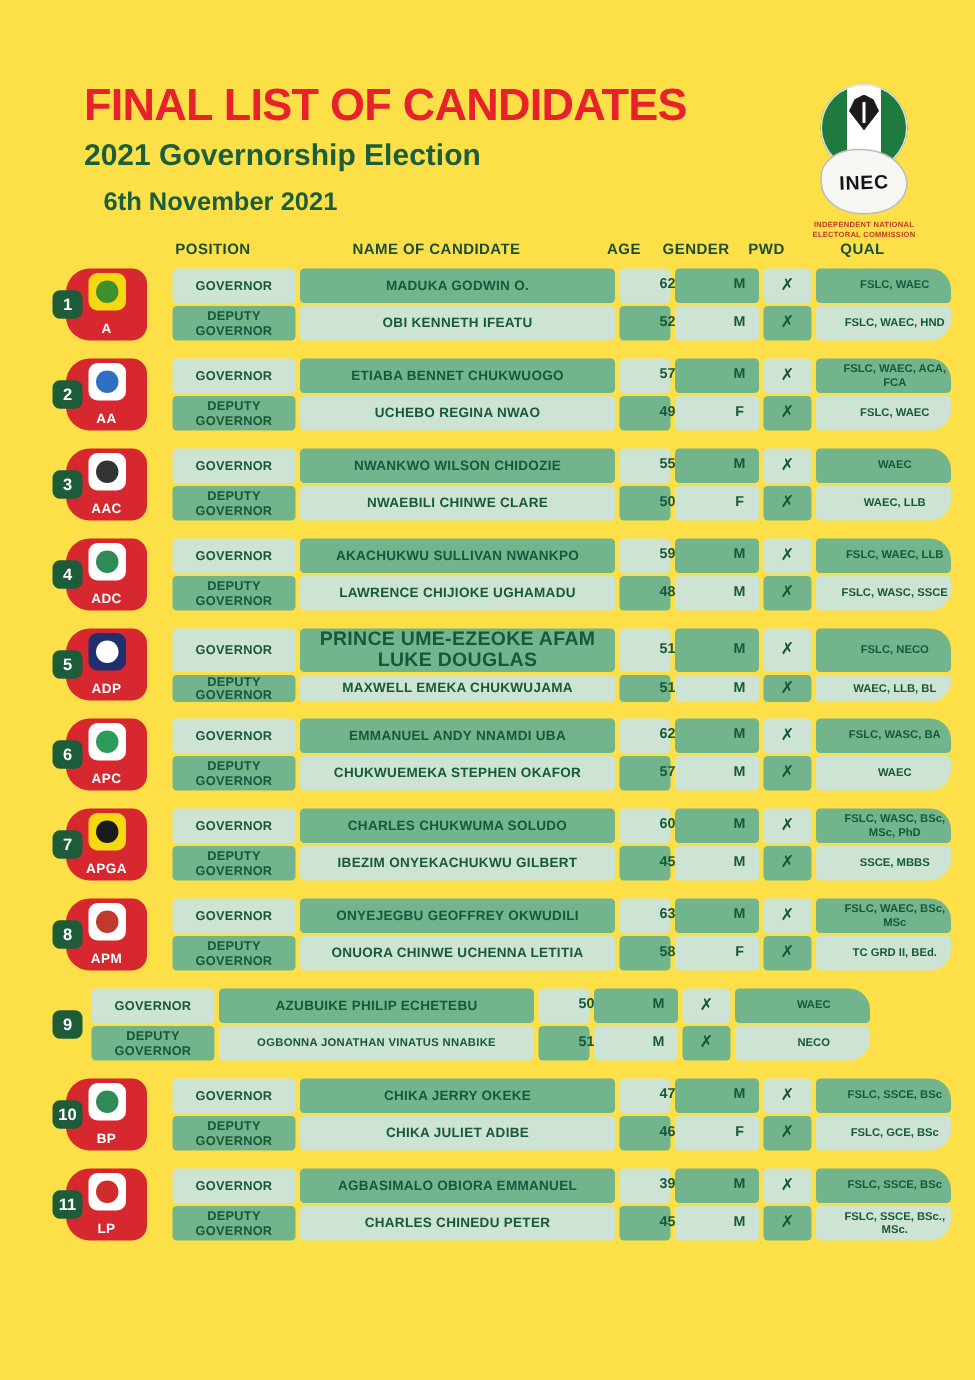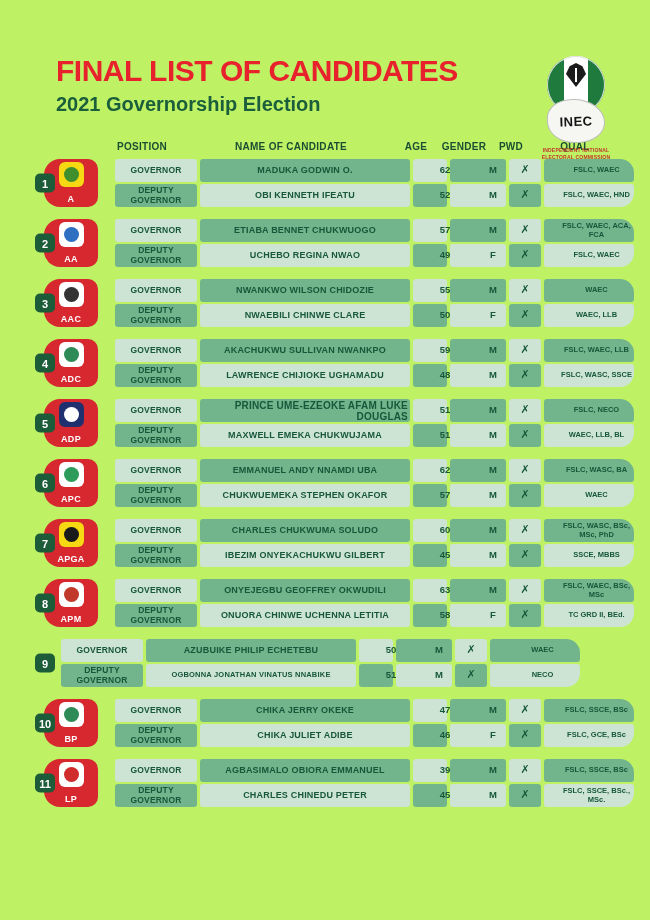--- a/index.html
+++ b/index.html
@@ -1,17 +1,17 @@
 <!DOCTYPE html>
 <html><head>
 <meta charset="utf-8">
 <style>
   html,body { margin:0; padding:0; background:#ffffff; }
   body { width:650px; height:920px; font-family:"Liberation Sans", sans-serif; }
-  .sheet { position:relative; width:650px; height:920px; overflow:hidden; background:#bef264; }
+  .sheet { position:relative; width:650px; height:920px; overflow:hidden; background:#fde047; }
 
   
   .headerblock { padding:56px 0 0 56px; }
   .title { color:#e8222d; font-size:30px; font-weight:bold; letter-spacing:-0.5px; line-height:1.0; }
   .subtitle { color:#1a5e3b; font-size:20px; font-weight:bold; margin-top:7px; }
   .badgeline { display:flex; align-items:center; margin-top:9px; }
   .statepill { background:#d7222c; color:#fff; font-weight:bold; font-size:15px; padding:5px 18px 6px; border-radius:16px; }
   .dateline { color:#1a5e3b; font-weight:bold; font-size:17px; margin-left:13px; }
 
   
@@ -44,36 +44,37 @@
   .pdot { width:15px; height:15px; border-radius:50%; }
   .plabel { color:#fff; font-weight:bold; font-size:9px; letter-spacing:0.3px; }
 
   .cells { display:grid; grid-template-columns:82px 210px 34px 56px 32px 90px; grid-template-rows:1fr 1fr;
       gap:2px 3px; margin-left:17px; }
   .cell { display:flex; align-items:center; justify-content:center; text-align:center; color:#17573a;
       font-weight:bold; border-radius:3px; line-height:1.1; padding:0 2px; box-sizing:border-box; }
   .cell.light { background:#cde4d4; }
   .cell.med { background:#72b58c; }
   .cell.pos { font-size:8.5px; letter-spacing:0.2px; }
-  .cell.name { font-size:9px; letter-spacing:0.2px;text-align:right; }
+  .cell.name { font-size:9px; letter-spacing:0.2px; }
   .cell.age, .cell.gender { font-size:9.5px;padding-left:32px; }
   .cell.pwd { font-size:11px; font-family:"DejaVu Sans","Liberation Sans",sans-serif; }
   .cell.qual { font-size:7.5px;padding-left:17px; }
   .cell.qual.r0 { border-top-right-radius:14px; }
   .cell.qual.r1 { border-bottom-right-radius:14px; }
 </style>
 </head>
 <body>
 
 <div class="sheet">
 
   <div class="headerblock">
     <div class="title">FINAL LIST OF CANDIDATES</div>
     <div class="subtitle">2021 Governorship Election</div>
     <div class="badgeline">
+      <span class="dateline">6th November 2021</span>
     </div>
   </div>
 
   <div class="ineclogo">
     <div class="inec-circle">
       <div class="inec-emblem"></div>
     </div>
     <div class="inec-map">
       <span class="inec-name">INEC</span>
     </div>
@@ -192,21 +193,21 @@
   <div class="group">
     <div class="num">5</div>
     <div class="badge">
       <div class="plogo" style="background: rgb(32, 48, 110);">
               <span class="pdot" style="background: rgb(255, 255, 255);"></span>
             </div>
       <div class="plabel">ADP</div>
     </div>
     <div class="cells">
             <div class="cell pos light">GOVERNOR</div>
-            <div class="cell name med" style="font-size: 10px;">PRINCE UME-EZEOKE AFAM LUKE DOUGLAS</div>
+            <div class="cell name med" style="font-size: 13px;">PRINCE UME-EZEOKE AFAM LUKE DOUGLAS</div>
             <div class="cell age light">51</div>
             <div class="cell gender med">M</div>
             <div class="cell pwd light">✗</div>
             <div class="cell qual med r0">FSLC, NECO</div>
             <div class="cell pos med">DEPUTY GOVERNOR</div>
             <div class="cell name light">MAXWELL  EMEKA CHUKWUJAMA</div>
             <div class="cell age med">51</div>
             <div class="cell gender light">M</div>
             <div class="cell pwd med">✗</div>
             <div class="cell qual light r1">WAEC, LLB, BL</div>

